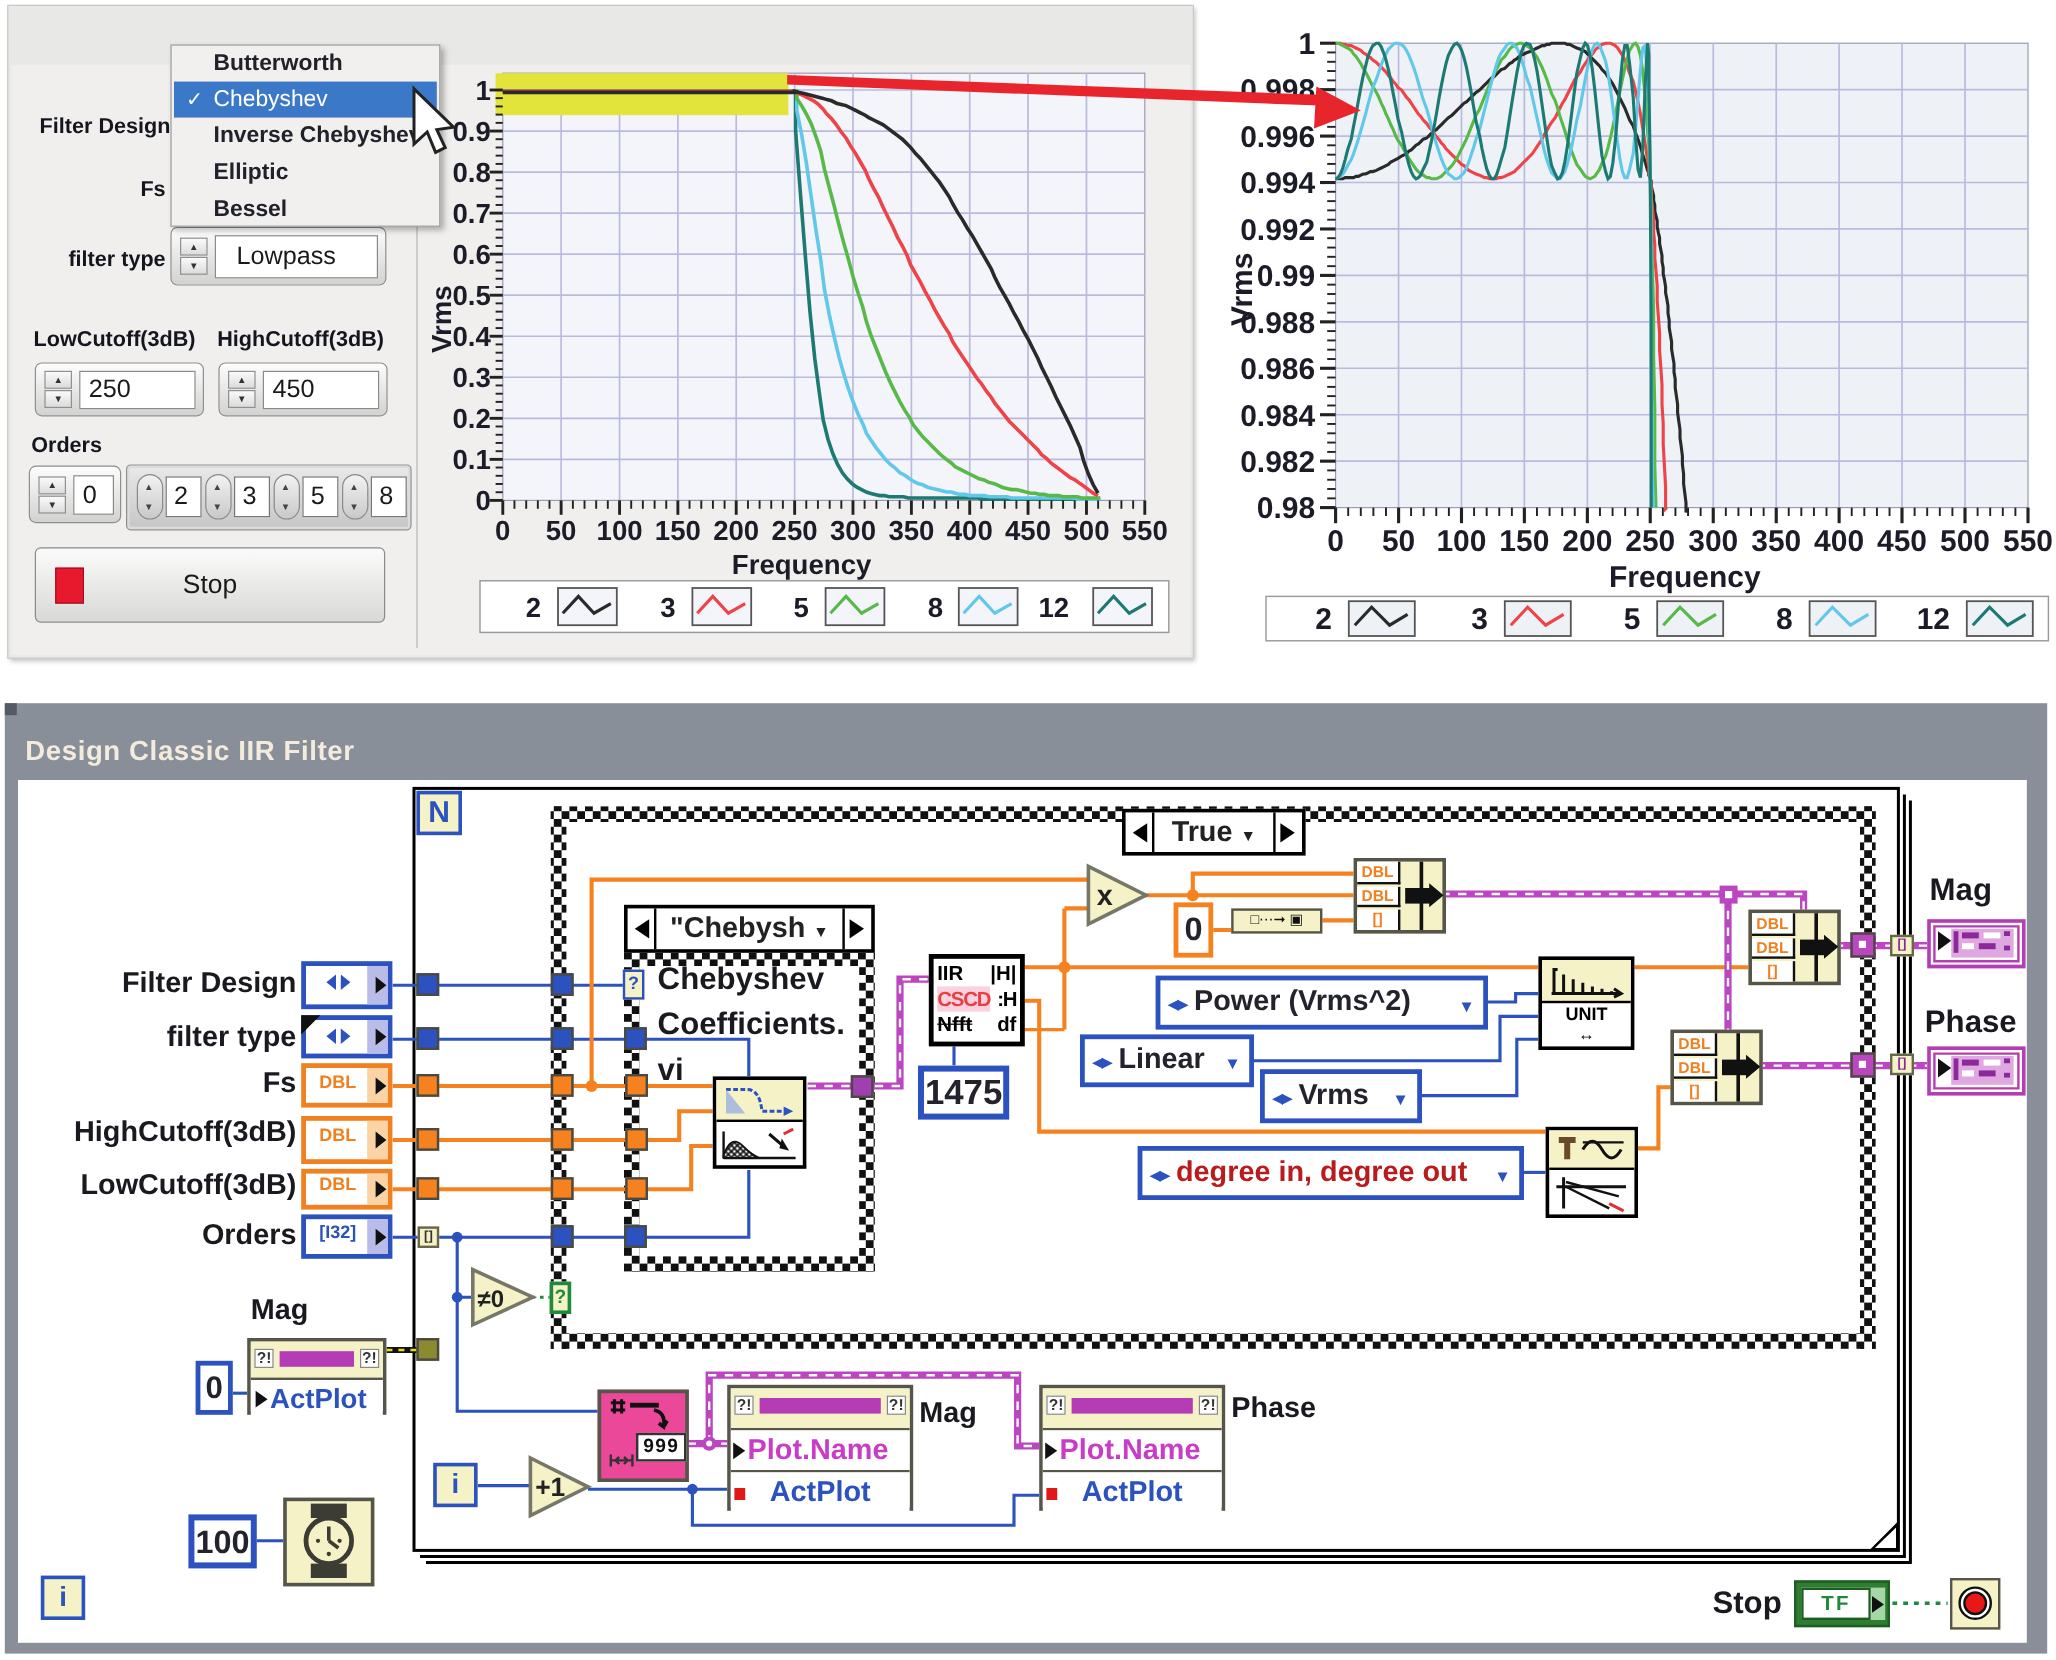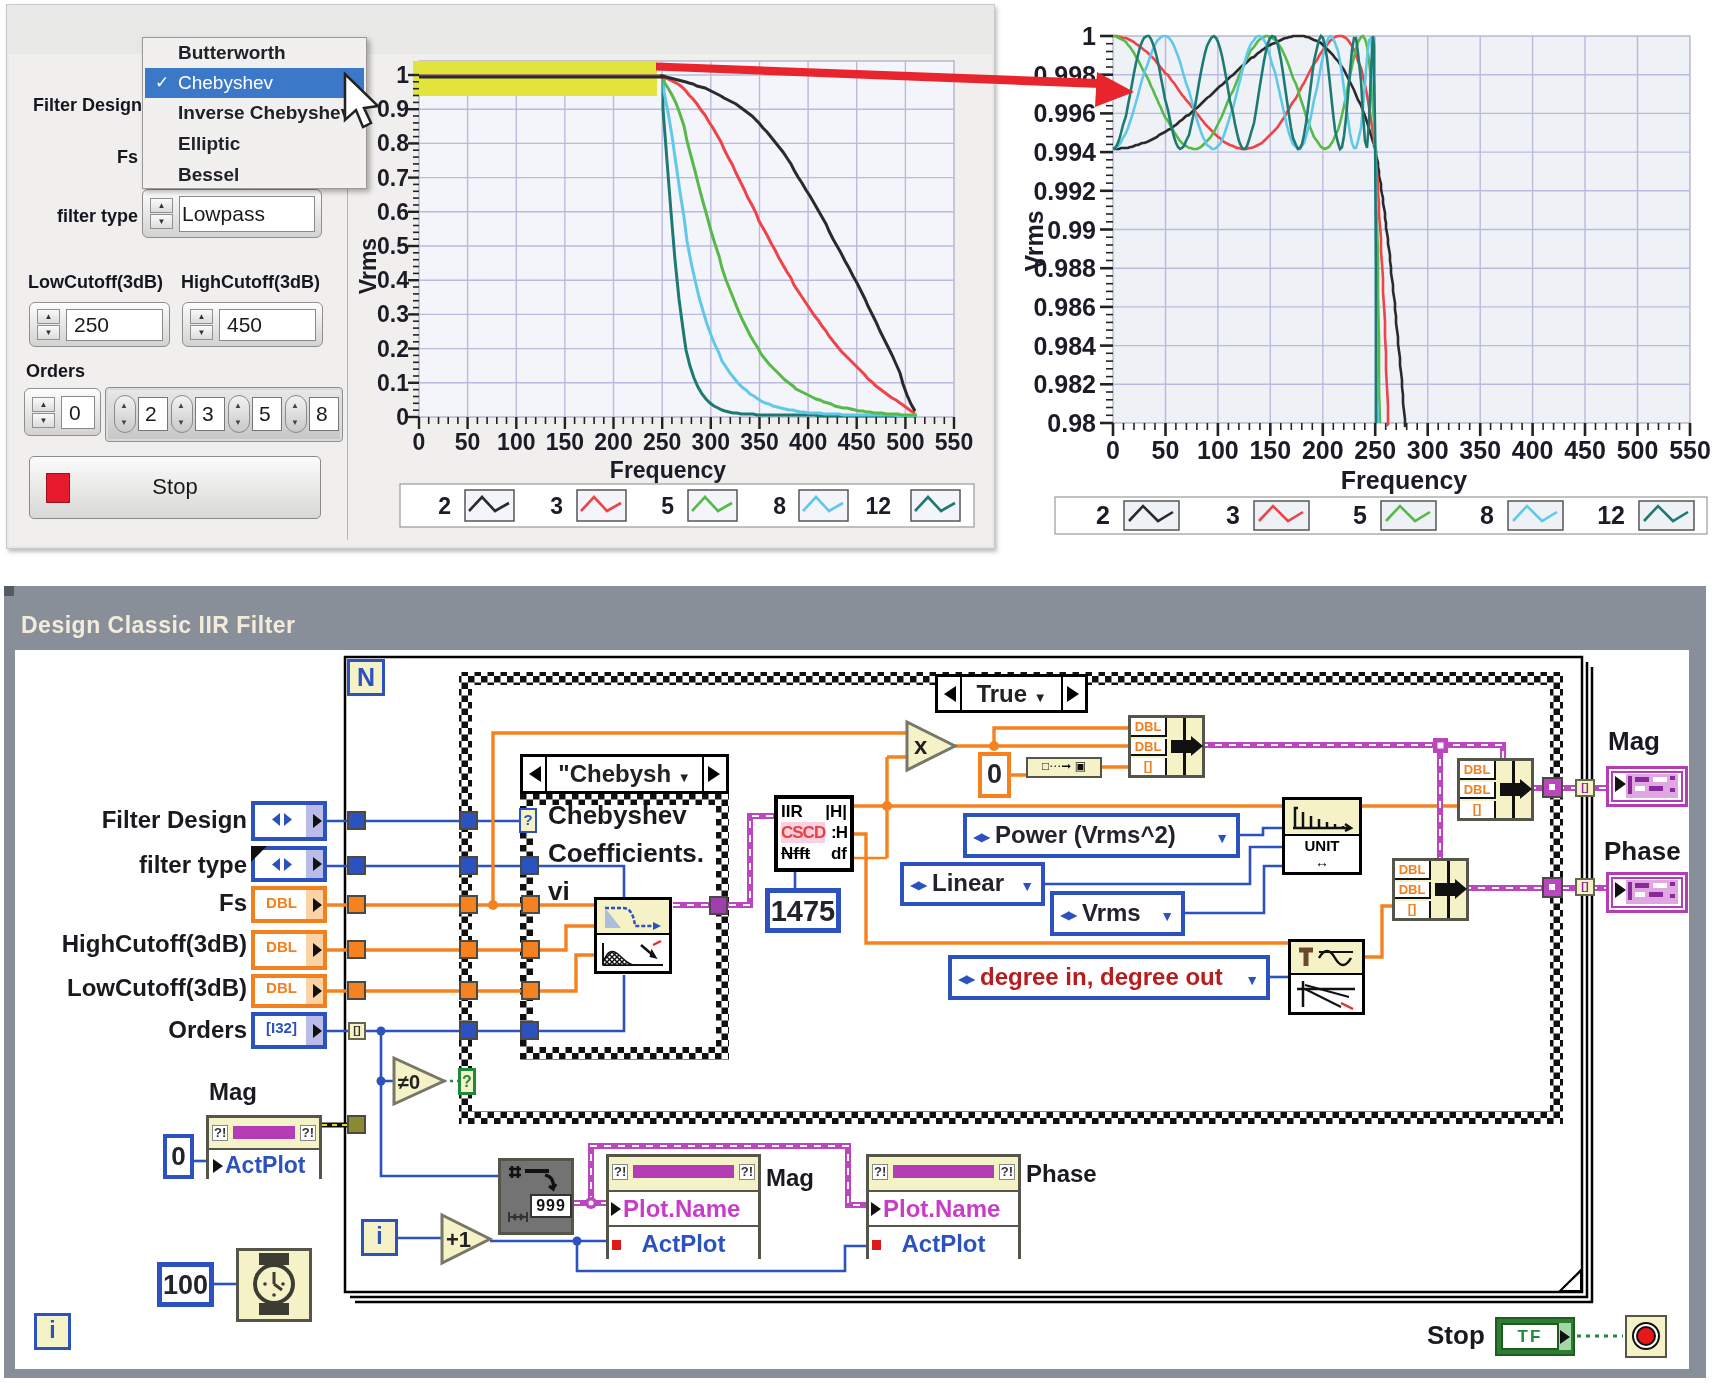--- a/index.html
+++ b/index.html
@@ -13,21 +13,21 @@
 </div>
 <div class="abs" style="left:33px;top:95px;font-size:18px;color:#15151f;font-weight:bold;white-space:nowrap;">Filter Design</div>
 <div class="abs" style="left:117px;top:147px;font-size:18px;color:#15151f;font-weight:bold;white-space:nowrap;">Fs</div>
 <div class="abs" style="left:57px;top:206px;font-size:18px;color:#15151f;font-weight:bold;white-space:nowrap;">filter type</div>
 <div class="abs" style="left:28px;top:272px;font-size:18px;color:#15151f;font-weight:bold;white-space:nowrap;">LowCutoff(3dB)</div>
 <div class="abs" style="left:181px;top:272px;font-size:18px;color:#15151f;font-weight:bold;white-space:nowrap;">HighCutoff(3dB)</div>
 <div class="abs" style="left:26px;top:361px;font-size:18px;color:#15151f;font-weight:bold;white-space:nowrap;">Orders</div>
 <div class="abs" style="left:142px;top:189px;width:180px;height:49px;background:linear-gradient(#fdfdfd,#d2d2d0);border:1px solid #8f8f8f;border-radius:6px;box-shadow:inset 0 1px 0 #fff">
  <div class="abs" style="left:7px;top:8px;width:23px;height:15px;background:linear-gradient(#fafafa,#dcdcdc);border:1px solid #909090;text-align:center;font-size:8px;line-height:14px;color:#333">▲</div>
  <div class="abs" style="left:7px;top:24px;width:23px;height:15px;background:linear-gradient(#fafafa,#dcdcdc);border:1px solid #909090;text-align:center;font-size:8px;line-height:14px;color:#333">▼</div>
- <div class="abs" style="left:36px;top:6px;width:136px;height:36px;background:#fff;border:1px solid #8a8a8a;font-size:21px;color:#1a1a1a;line-height:34px;padding-left:2px">Lowpass</div>
+ <div class="abs" style="left:36px;top:6px;width:136px;height:36px;background:#fff;border:1px solid #8a8a8a;font-size:21px;color:#1a1a1a;line-height:34px;padding-left:17px">Lowpass</div>
 </div>
 <div class="abs" style="left:29px;top:302px;width:141px;height:45px;background:linear-gradient(#fdfdfd,#d2d2d0);border:1px solid #8f8f8f;border-radius:6px;box-shadow:inset 0 1px 0 #fff">
  <div class="abs" style="left:7px;top:6px;width:23px;height:15px;background:linear-gradient(#fafafa,#dcdcdc);border:1px solid #909090;text-align:center;font-size:8px;line-height:14px;color:#333">▲</div>
  <div class="abs" style="left:7px;top:22px;width:23px;height:15px;background:linear-gradient(#fafafa,#dcdcdc);border:1px solid #909090;text-align:center;font-size:8px;line-height:14px;color:#333">▼</div>
  <div class="abs" style="left:36px;top:6px;width:97px;height:32px;background:#fff;border:1px solid #8a8a8a;font-size:21px;color:#1a1a1a;line-height:30px;padding-left:7px">250</div>
 </div>
 <div class="abs" style="left:182px;top:302px;width:141px;height:45px;background:linear-gradient(#fdfdfd,#d2d2d0);border:1px solid #8f8f8f;border-radius:6px;box-shadow:inset 0 1px 0 #fff">
  <div class="abs" style="left:7px;top:6px;width:23px;height:15px;background:linear-gradient(#fafafa,#dcdcdc);border:1px solid #909090;text-align:center;font-size:8px;line-height:14px;color:#333">▲</div>
  <div class="abs" style="left:7px;top:22px;width:23px;height:15px;background:linear-gradient(#fafafa,#dcdcdc);border:1px solid #909090;text-align:center;font-size:8px;line-height:14px;color:#333">▼</div>
  <div class="abs" style="left:36px;top:6px;width:97px;height:32px;background:#fff;border:1px solid #8a8a8a;font-size:21px;color:#1a1a1a;line-height:30px;padding-left:7px">450</div>
@@ -714,21 +714,21 @@
             <path d="M0,0 L5,5" stroke="#111" stroke-width="1.4"></path>
           </pattern>
         </defs>
 <path d="M6,28 V6 M6,28 H66" stroke="#111" stroke-width="2" fill="none"></path>
 <path d="M6,26 q6,-18 16,-8 q8,8 14,10 h-30z" fill="url(#hh)" stroke="#111" stroke-width="1.5"></path>
 <path d="M44,8 l14,12 M58,20 l-4,-1 1,-4 z" stroke="#111" stroke-width="2.5" fill="#111"></path>
 <path d="M56,8 l8,-4" stroke="#e03030" stroke-width="2.5"></path>
       </svg>
     </div>
   </div>
-<div class="abs" style="left:498px;top:1158px;width:76px;height:77px;background:#737373;border:3px solid #55554a;z-index:10">
+<div class="abs" style="left:498px;top:1158px;width:76px;height:77px;background:#ec4899;border:3px solid #55554a;z-index:10">
 <svg width="70" height="71">
       <path d="M8,8 h12 M8,14 h12 M11,5 v12 M17,5 v12" stroke="#111" stroke-width="2.5"></path>
       <path d="M24,10 h24" stroke="#111" stroke-width="4"></path>
 <path d="M44,14 q10,2 8,14 l-4,-3 m4,3 l3,-5" stroke="#111" stroke-width="3" fill="none"></path>
 <path d="M8,56 h18 M8,51 v10 M26,51 v10 M12,56 l3,-3 m-3,3 l3,3 M22,56 l-3,-3 m3,3 l-3,3" stroke="#333" stroke-width="2" fill="none"></path>
     </svg>
 <div class="abs" style="left:29px;top:33px;width:42px;height:24px;background:#fff;border:2.5px solid #333;color:#111;font-size:16px;font-weight:bold;text-align:center;line-height:19px;letter-spacing:1px">999</div>
   </div>
 <div class="abs" style="left:606px;top:1154px;width:155px;height:105px;border:3px solid #55554a;z-index:10;background:#fff">
     <div class="abs" style="left:0;top:0px;width:149px;height:35px;background:#f6f2c8;border-bottom:2.5px solid #55554a;">

